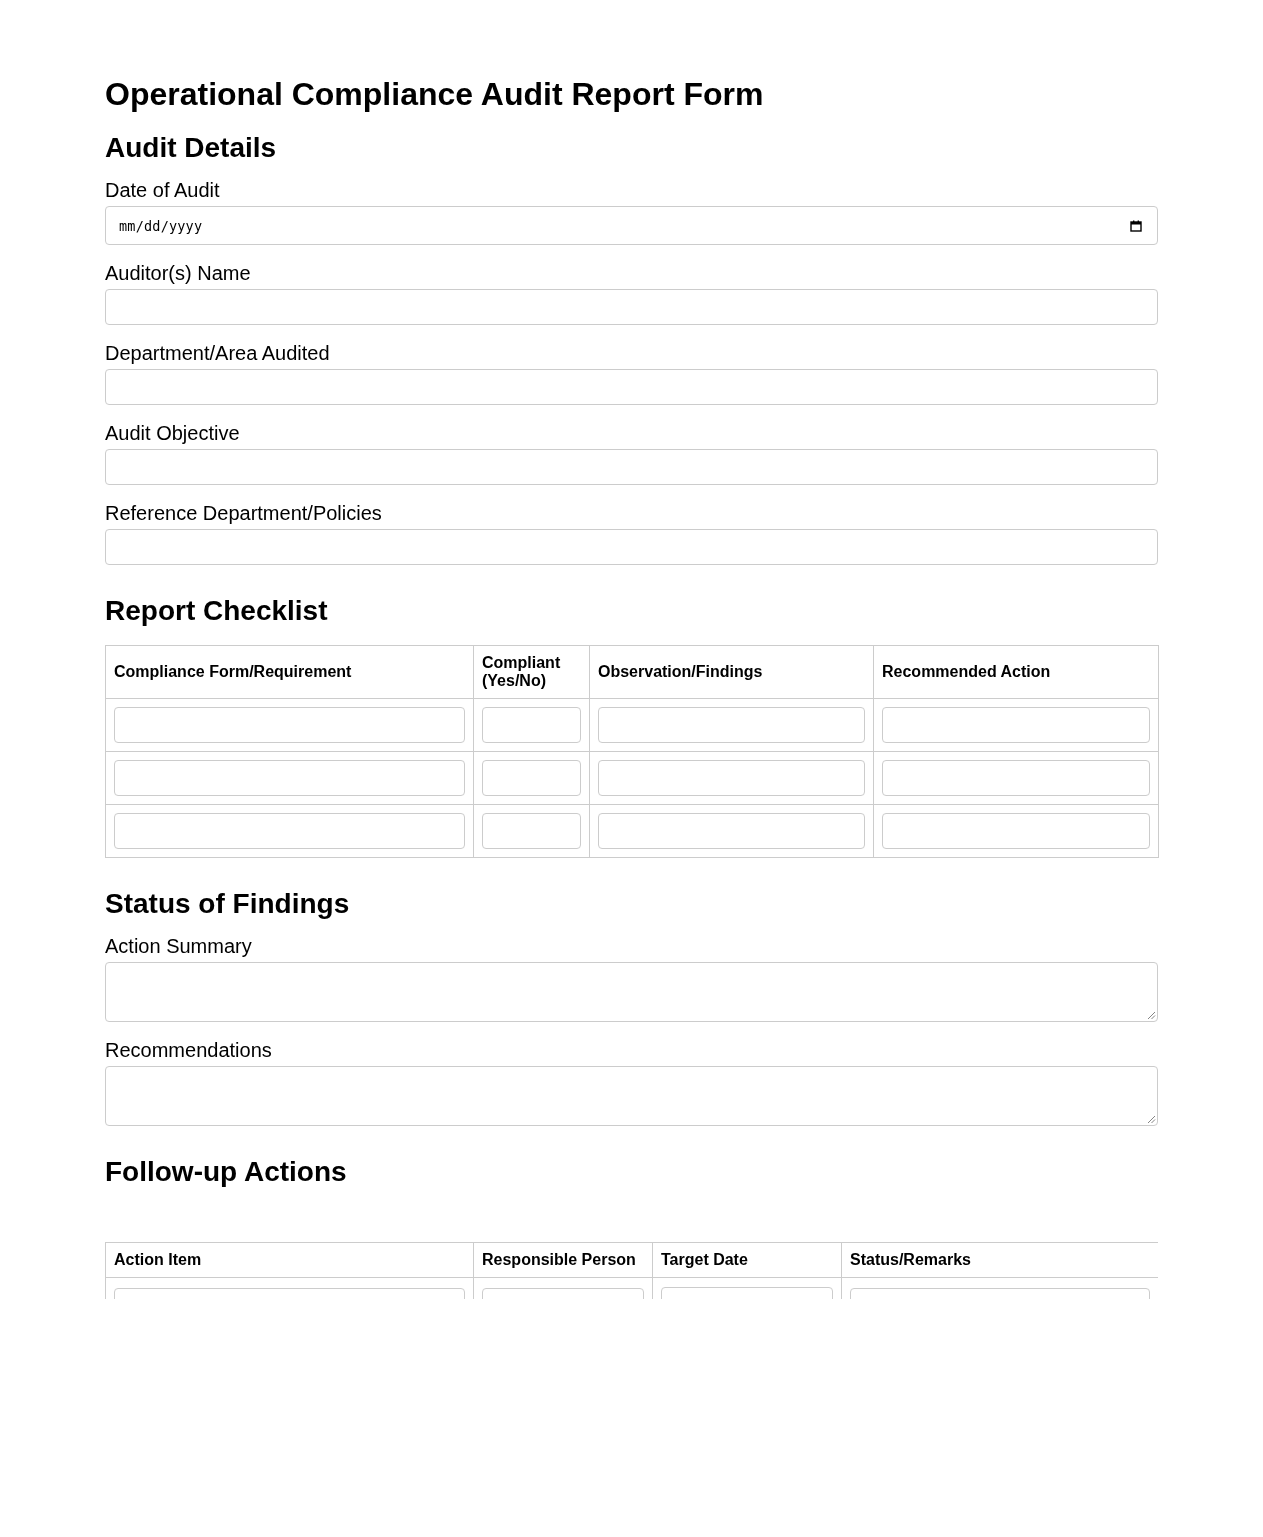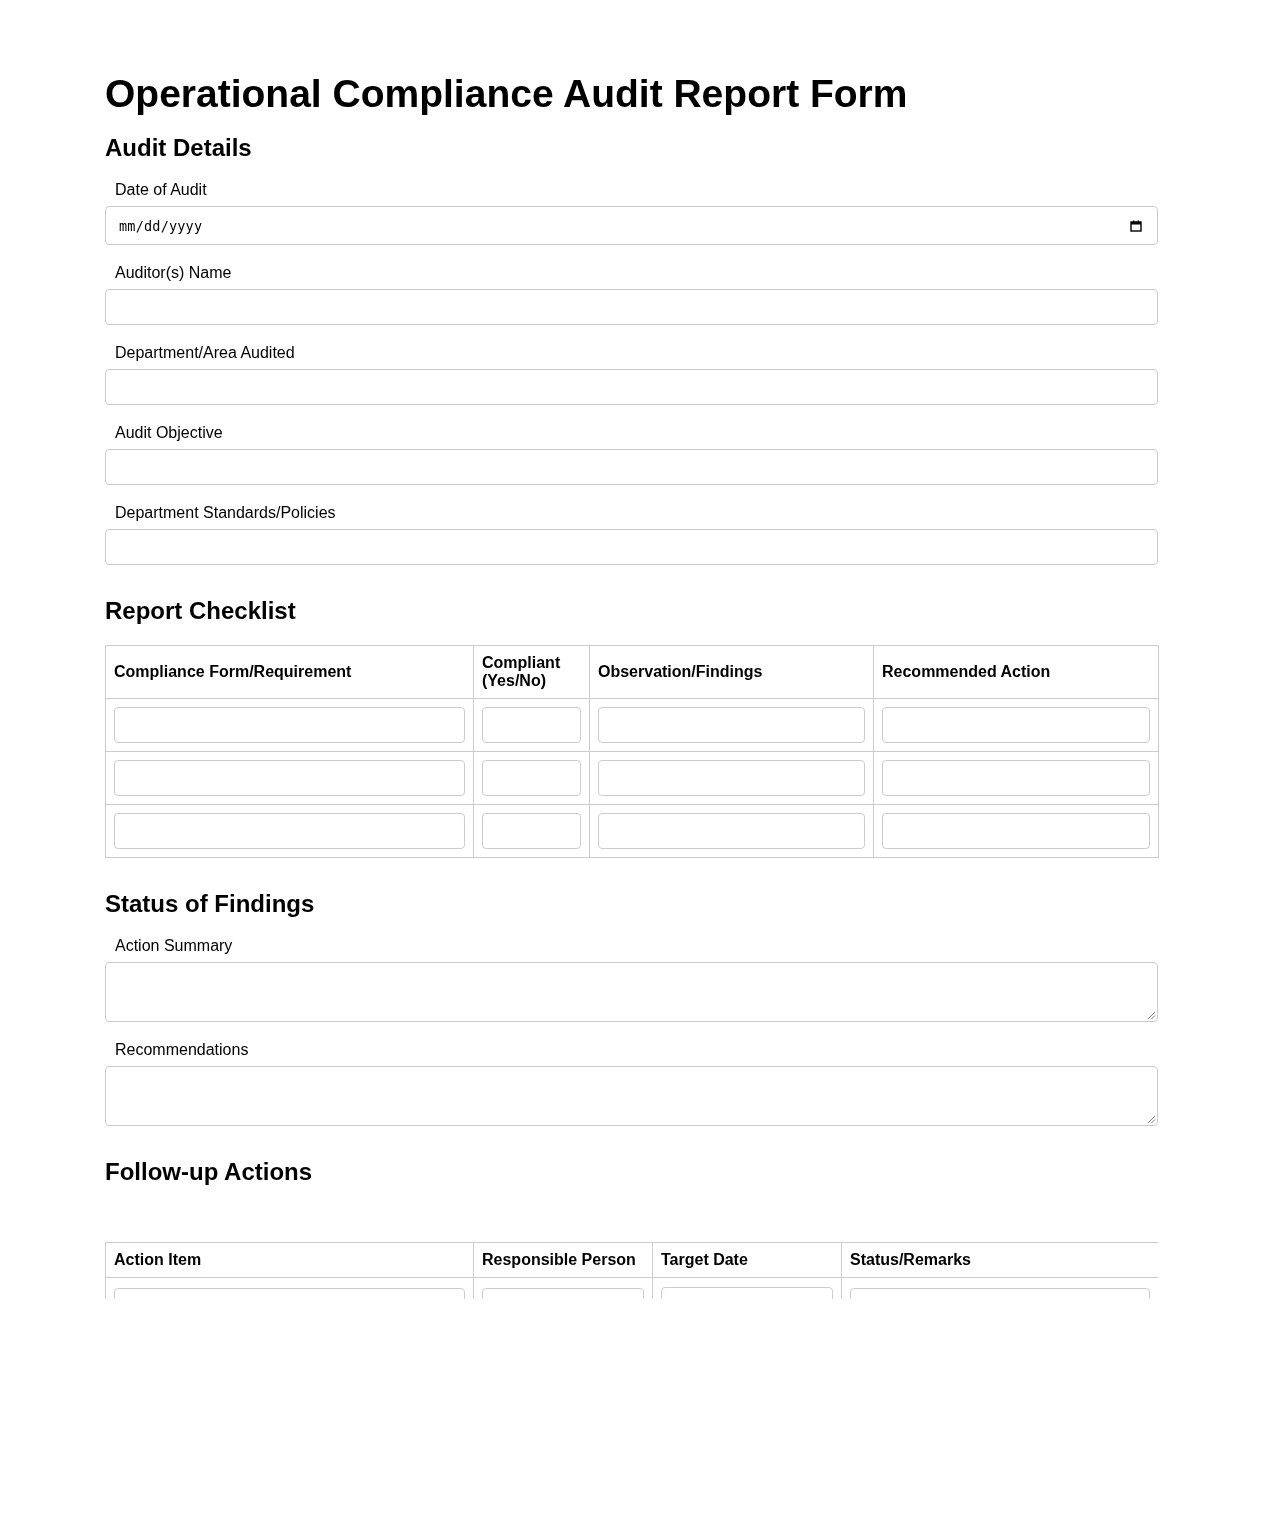--- a/index.html
+++ b/index.html
@@ -4,28 +4,28 @@
 <style>
   html, body { margin: 0; padding: 0; background: #ffffff; }
   body {
     width: 1263px; height: 1537px; overflow: hidden;
     font-family: "Liberation Sans", sans-serif; color: #000;
     position: relative;
   }
   .wrap { position: absolute; left: 105px; top: 0; width: 1053px; }
   h1 {
     position: absolute; left: 0; top: 74px; margin: 0;
-    font-size: 39px; font-weight: bold; line-height: 40px; white-space: nowrap;
+    font-size: 32px; font-weight: bold; line-height: 40px; white-space: nowrap;
   }
   h2 {
     position: absolute; left: 0; margin: 0;
-    font-size: 24px; font-weight: bold; line-height: 30px; white-space: nowrap;
+    font-size: 28px; font-weight: bold; line-height: 30px; white-space: nowrap;
   }
   .label {
-    position: absolute; left: 0; font-size: 16px; line-height: 18px; white-space: nowrap; margin-left: 10px;
+    position: absolute; left: 0; font-size: 20px; line-height: 18px; white-space: nowrap;
   }
   .field {
     position: absolute; left: 0; width: 1053px; box-sizing: border-box;
     border: 1px solid #cccccc; border-radius: 4px; background: #fff;
   }
   .field.date { height: 39px; }
   .field.text { height: 36px; }
   .field.area { height: 60px; }
   .date-text {
     position: absolute; left: 13px; top: 50%; transform: translateY(-50%);
@@ -73,21 +73,21 @@
 
   <div class="label" style="top:264px">Auditor(s) Name</div>
   <div class="field text" style="top:289px"></div>
 
   <div class="label" style="top:344px">Department/Area Audited</div>
   <div class="field text" style="top:369px"></div>
 
   <div class="label" style="top:424px">Audit Objective</div>
   <div class="field text" style="top:449px"></div>
 
-  <div class="label" style="top:504px">Department Standards/Policies</div>
+  <div class="label" style="top:504px">Reference Department/Policies</div>
   <div class="field text" style="top:529px"></div>
 
   <h2 style="top:596px">Report Checklist</h2>
 
   <table class="checklist" style="top:645px">
     <colgroup>
       <col style="width:368px">
         <col style="width:116px">
         <col style="width:284px">
         <col style="width:285px">

